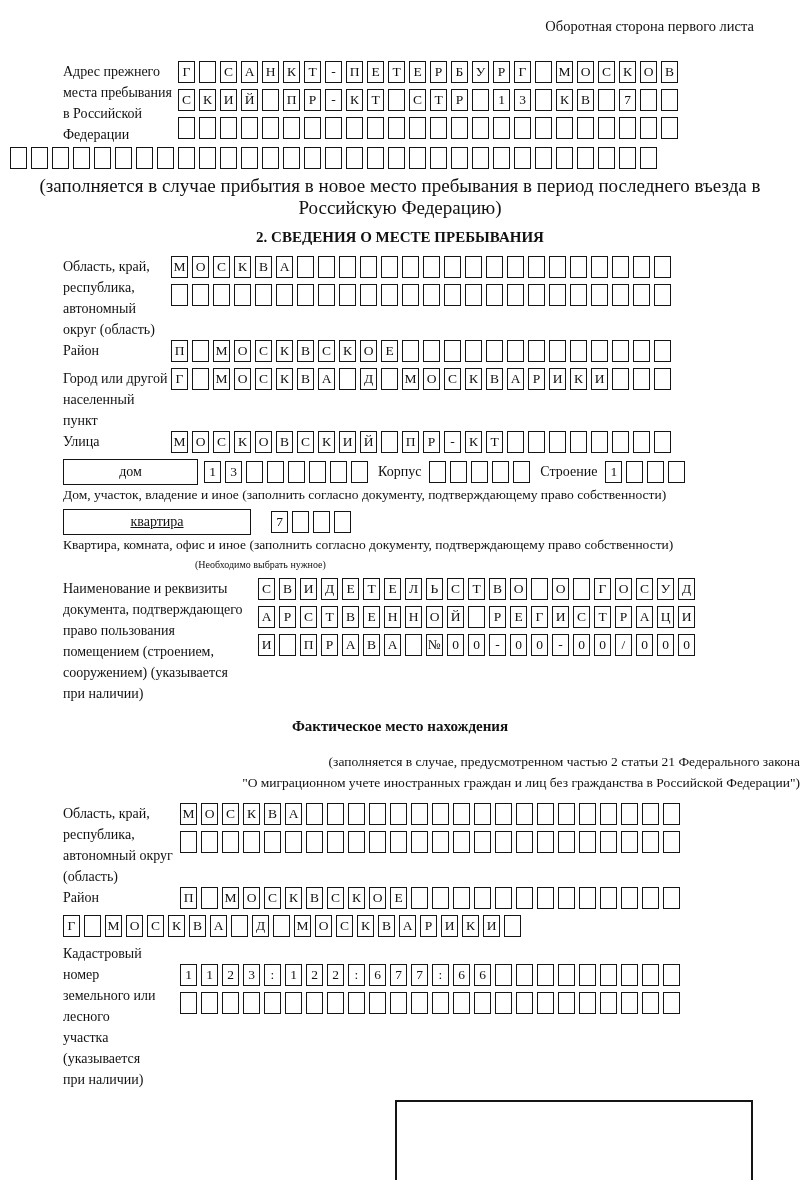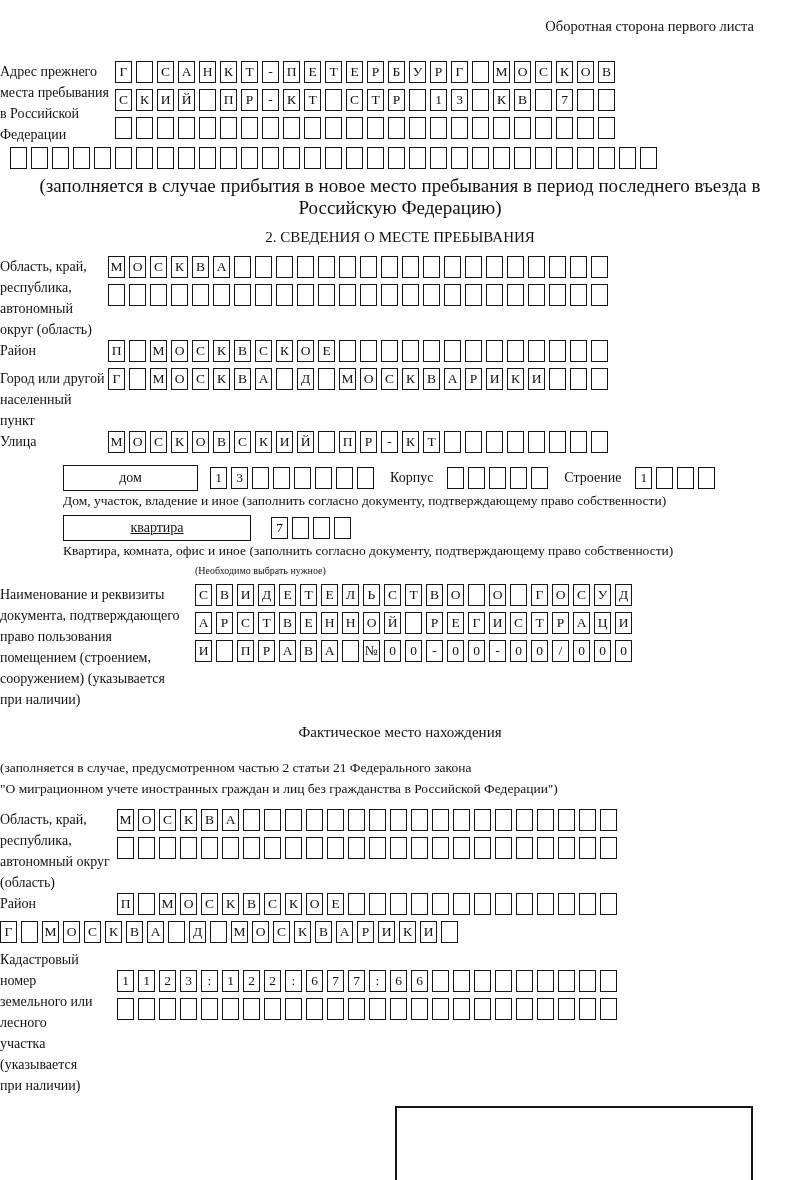--- a/index.html
+++ b/index.html
@@ -4,61 +4,61 @@
 <style>
   html,body{margin:0;padding:0;background:#fff;}
   .page{
     position:relative;
     width:800px;height:1180px;
     background:#fff;color:#111;
     font-family:"Liberation Serif","DejaVu Serif",serif;
     font-size:14px;overflow:hidden;
   }
   .top-note{padding:18px 46px 0 8px;text-align:right;font-size:14.5px;}
-  .frow{display:flex;align-items:flex-start;}
+  .frow{display:flex;align-items:flex-start;margin-left:63px;}
   .flabel{white-space:pre-line;line-height:21px;flex:0 0 auto;}
   .w115{width:115px;}
   .w108{width:108px;}
   .w117{width:117px;}
   .w175{width:175px;}
   .w195{width:195px;}
   .rows{flex:1 1 auto;}
   .boxrow{display:flex;gap:4px;margin-bottom:6px;}
   .cell{
     box-sizing:border-box;flex:0 0 auto;
     width:17px;height:22px;border:1.7px solid #151515;
     display:flex;align-items:center;justify-content:center;
     font-size:13.5px;line-height:1;background:#fff;
   }
   .overflow-row{margin-left:10px;margin-top:2px;}
   .caption{text-align:center;font-size:19px;margin-top:2px;}
   .caption-left{font-size:13.5px;margin:2px 0 6px 63px;}
-  .sec-title{text-align:center;font-weight:normal;font-size:15px;margin:10px 0 10px 0;}
+  .sec-title{text-align:center;font-weight:bold;font-size:15px;margin:10px 0 10px 0;}
   .addr-block{margin-top:26px;}
   .inline-row{display:flex;align-items:center;margin-left:63px;}
   .bigcell{
     box-sizing:border-box;border:1.7px solid #151515;height:26px;
     display:flex;align-items:center;justify-content:center;background:#fff;
   }
   .house-name{width:135px;margin-right:6px;}
   .apt-name{width:188px;margin-right:20px;text-decoration:underline;}
   .inline-label{margin:0 8px 0 10px;}
   .check-row{display:flex;align-items:center;margin:10px 0 2px 63px;}
   .checkcell{
     box-sizing:border-box;width:20px;height:24px;border:1.7px solid #151515;
     display:flex;align-items:center;justify-content:center;font-size:14px;background:#fff;
   }
   .opt-label{margin:0 26px 0 10px;}
   .choose-note{font-size:10px;margin:2px 0 8px 195px;}
-  .fact-notes{text-align:left;font-size:13.5px;line-height:21px;white-space:pre-line;margin-top:16px;}
+  .fact-notes{text-align:right;font-size:13.5px;line-height:21px;white-space:pre-line;margin-top:16px;}
   .stamp-box{
     box-sizing:border-box;width:358px;height:176px;border:2px solid #151515;
     margin:10px 0 0 395px;background:#fff;
   }
-  .mt6{margin-top:6px;gap:6px;}
+  .mt6{}
   .mt10{margin-top:10px;}
   .cad-rows{margin-top:21px;}
 </style>
 </head>
 <body>
 
 <div class="page">
 
   <div class="top-note">Оборотная сторона первого листа</div>
 

